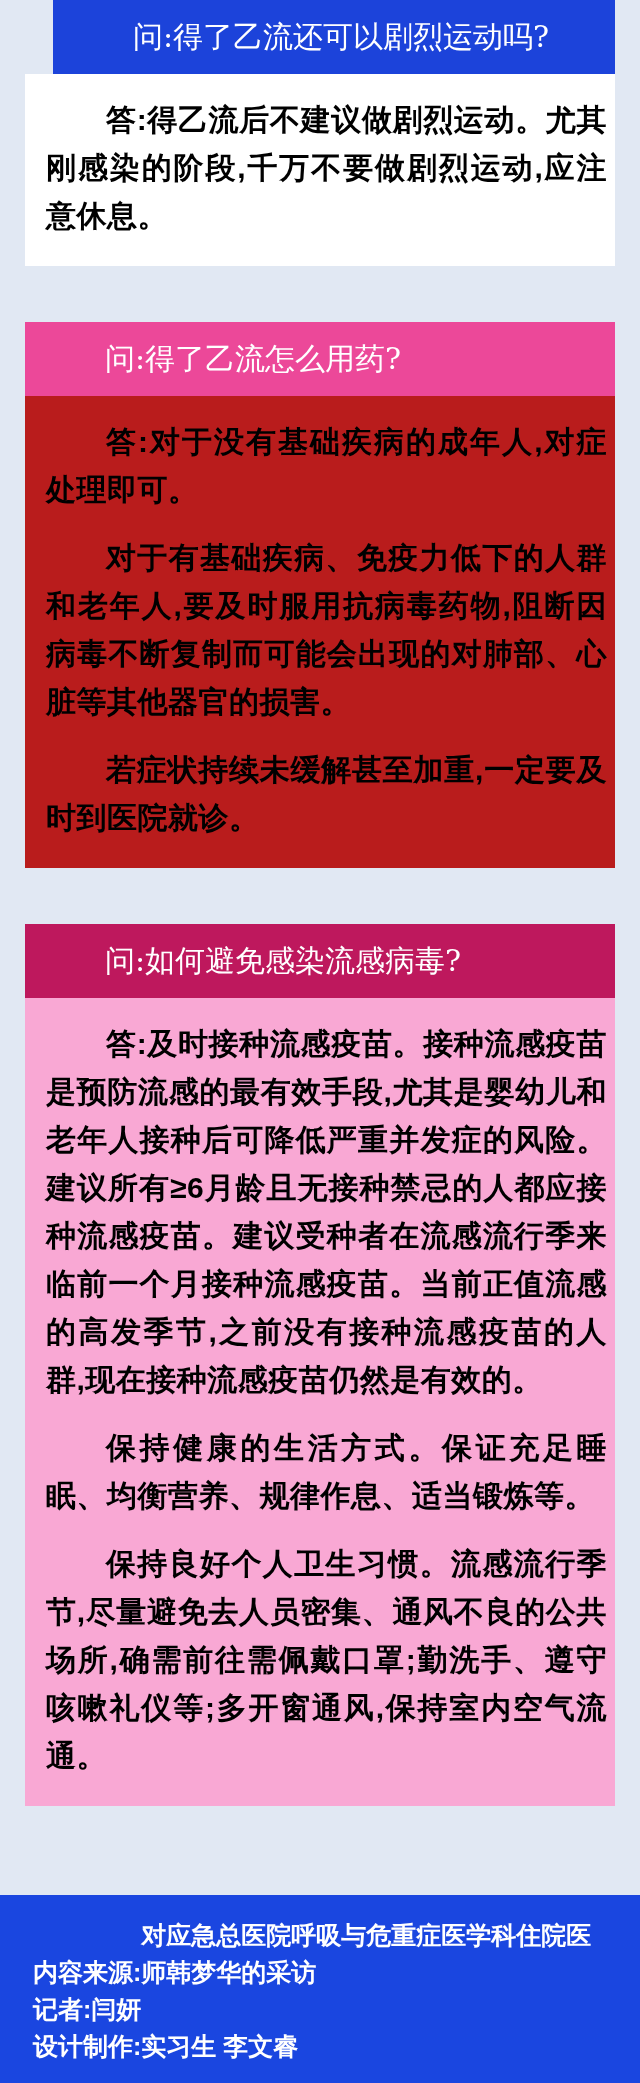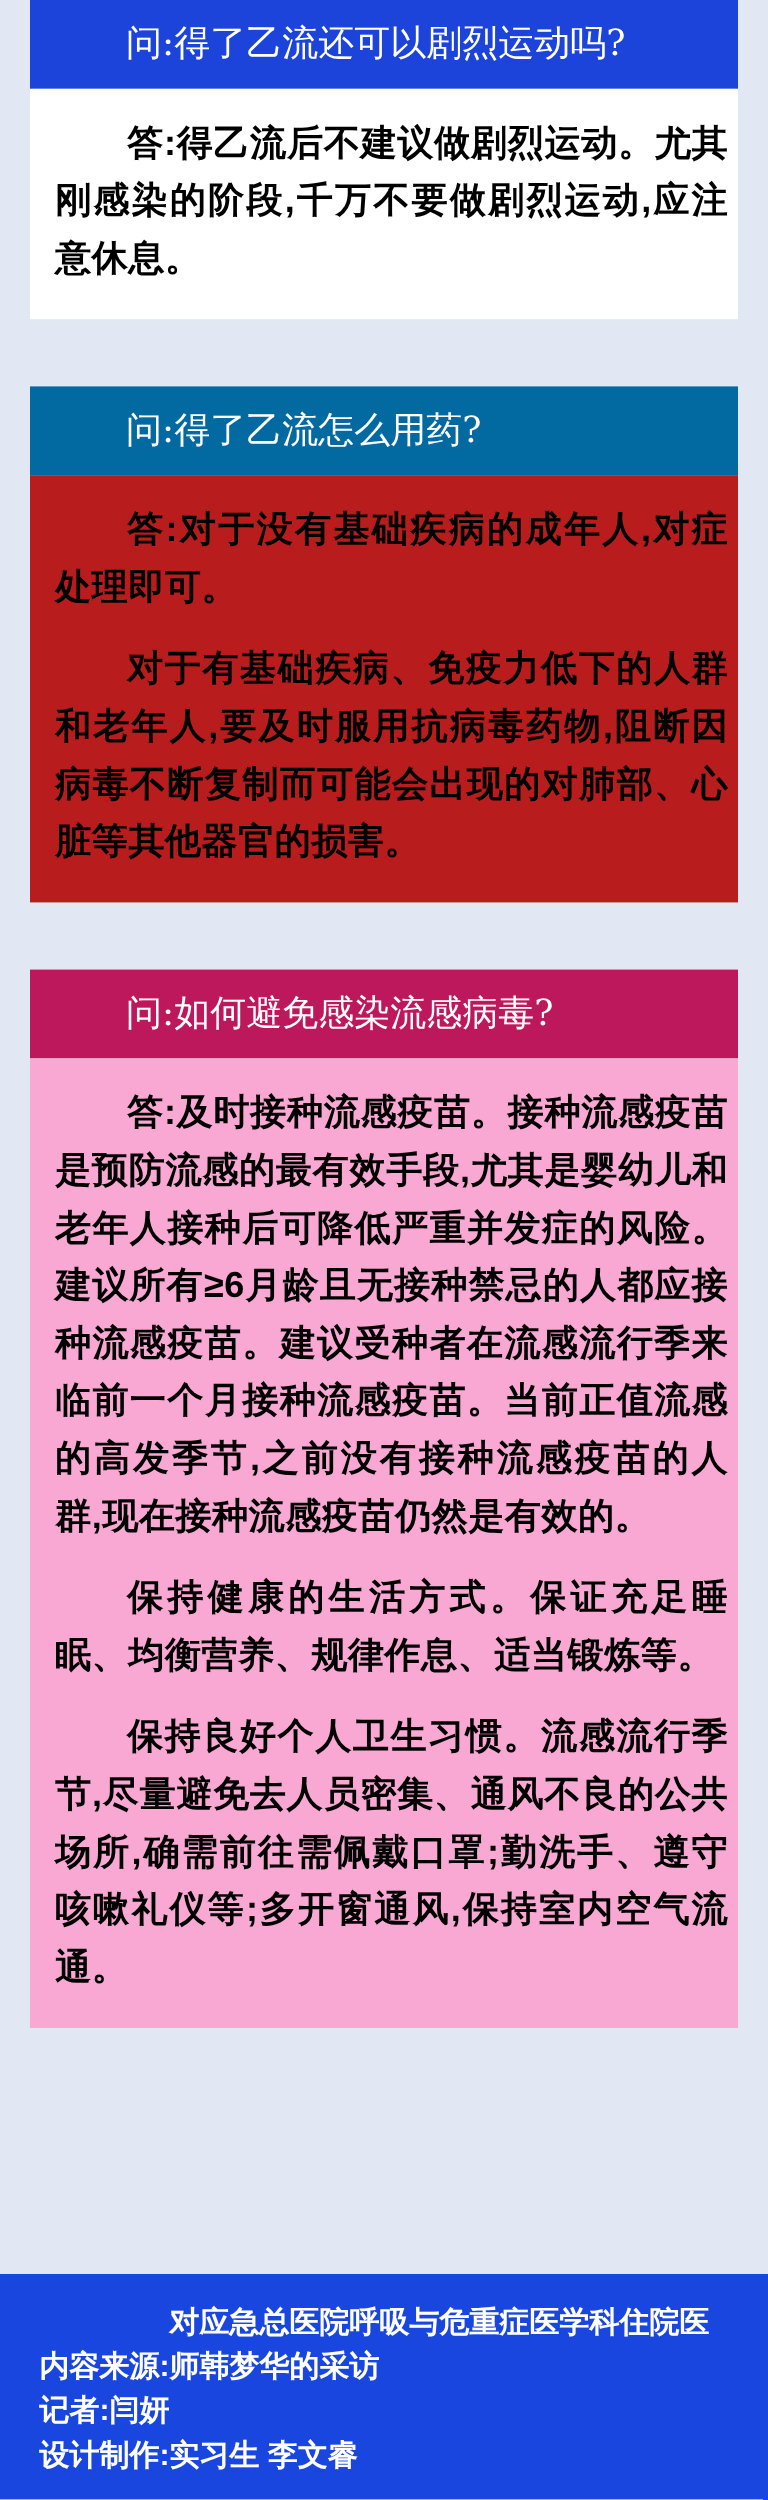--- a/index.html
+++ b/index.html
@@ -62,35 +62,36 @@
   .footer-value { flex: 1 1 auto; }
 </style>
 </head>
 <body style="background: rgb(225, 232, 243);">
 
 <div class="page">
 
   <div class="content">
 
     <div class="qa-section">
-      <div class="q-header" style="background: rgb(28, 67, 218); color: rgb(255, 255, 255);">
+      <div class="q-header" style="background: rgb(28, 67, 218); color: rgb(255, 255, 255); margin-left: 28px;">
         <span>问:得了乙流还可以剧烈运动吗?</span>
       </div>
       <div class="a-card" style="background: rgb(255, 255, 255);">
         <p style="color: rgb(0, 0, 0);">答:得乙流后不建议做剧烈运动。尤其刚感染的阶段,千万不要做剧烈运动,应注意休息。</p>
       </div>
     </div>
 
     <div class="qa-section">
-      <div class="q-header gap-above" style="background: #0369a1; color: rgb(255, 255, 255);">
+      <div class="q-header gap-above" style="background: #ec4899; color: rgb(255, 255, 255);">
         <span>问:得了乙流怎么用药?</span>
       </div>
       <div class="a-card" style="background: #b91c1c;">
         <p style="color: rgb(0, 0, 0);">答:对于没有基础疾病的成年人,对症处理即可。</p>
         <p style="color: rgb(0, 0, 0);">对于有基础疾病、免疫力低下的人群和老年人,要及时服用抗病毒药物,阻断因病毒不断复制而可能会出现的对肺部、心脏等其他器官的损害。</p>
+        <p style="color: rgb(0, 0, 0);">若症状持续未缓解甚至加重,一定要及时到医院就诊。</p>
       </div>
     </div>
 
     <div class="qa-section">
       <div class="q-header gap-above" style="background: #be185d; color: rgb(255, 255, 255);">
         <span>问:如何避免感染流感病毒?</span>
       </div>
       <div class="a-card" style="background: #f9a8d4;">
         <p style="color: rgb(0, 0, 0);">答:及时接种流感疫苗。接种流感疫苗是预防流感的最有效手段,尤其是婴幼儿和老年人接种后可降低严重并发症的风险。建议所有≥6月龄且无接种禁忌的人都应接种流感疫苗。建议受种者在流感流行季来临前一个月接种流感疫苗。当前正值流感的高发季节,之前没有接种流感疫苗的人群,现在接种流感疫苗仍然是有效的。</p>
         <p style="color: rgb(0, 0, 0);">保持健康的生活方式。保证充足睡眠、均衡营养、规律作息、适当锻炼等。</p>

